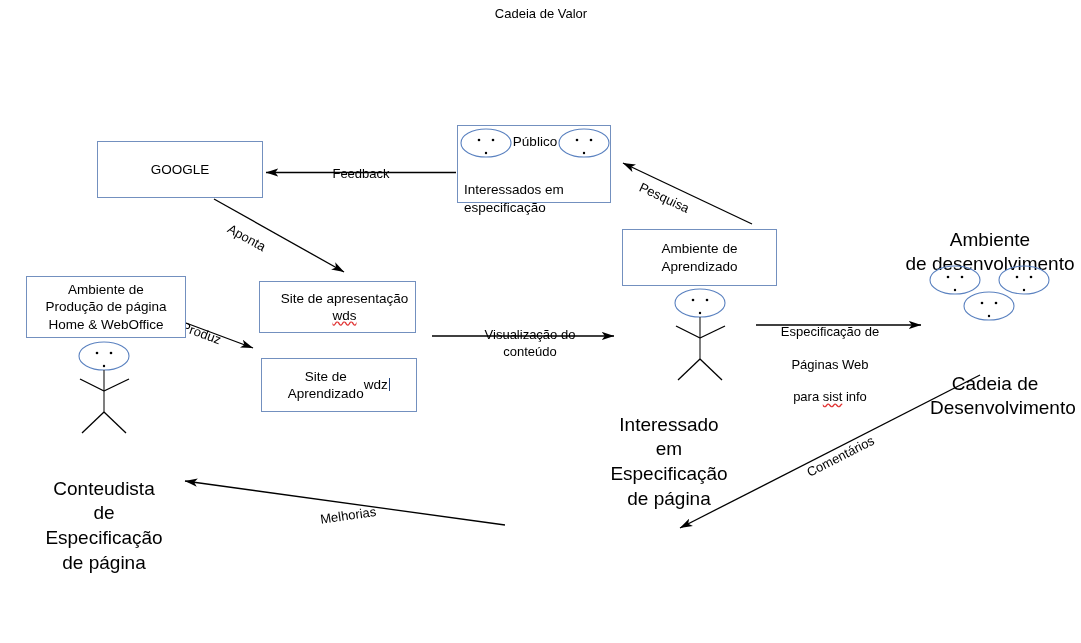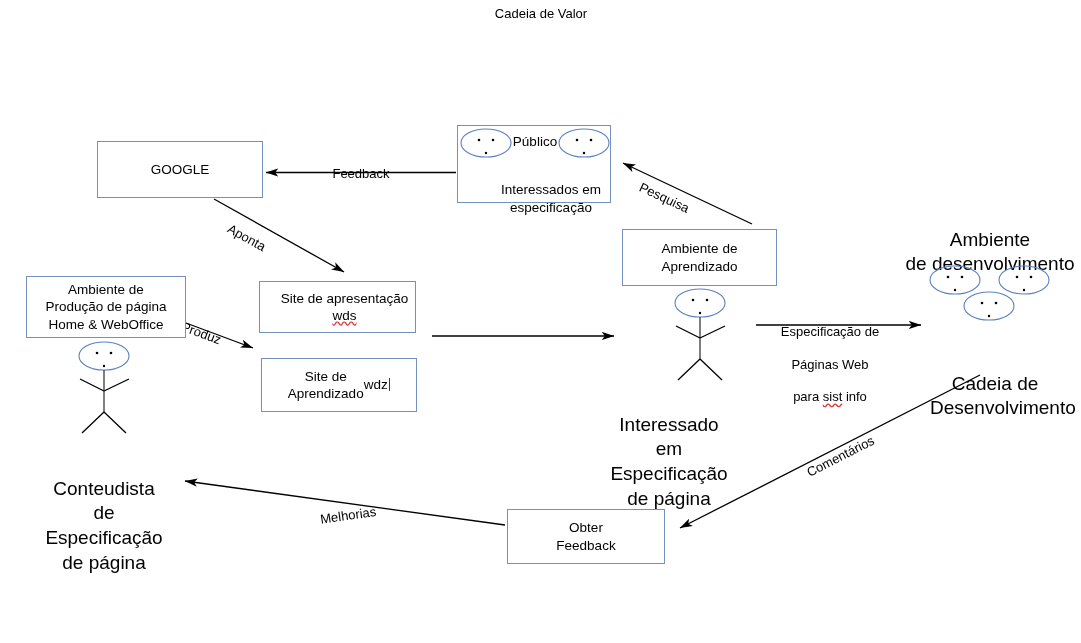--- a/index.html
+++ b/index.html
@@ -122,20 +122,24 @@
   </div>
 
   <div class="edge-label rot" style="left:240px; top:207px; transform: rotate(29deg);">
     <span>Aponta</span>
   </div>
 
   <div class="edge-label rot" style="left:190px; top:304px; transform: rotate(20deg);">
     <span>Produz</span>
   </div>
 
+  <div class="edge-label" style="left:450px; top:311px; width:160px;">
+    <span>Visualização do
+conteúdo</span>
+  </div>
 
   <div class="edge-label rot" style="left:650px; top:165px; transform: rotate(25deg);">
     <span>Pesquisa</span>
   </div>
 
   <div class="edge-label" style="left:760px; top:308px; width:140px;">
     <div>Especificação de</div>
     <div>Páginas Web</div>
     <div>para <span class="misspell">sist</span> info</div>
   </div>
@@ -165,21 +169,21 @@
           <ellipse cx="126" cy="17" rx="25" ry="14"></ellipse>
         </g>
         <circle cx="119" cy="14" r="1.3" fill="#000"></circle>
         <circle cx="133" cy="14" r="1.3" fill="#000"></circle>
         <circle cx="126" cy="27" r="1.2" fill="#000"></circle>
       </svg>
     </div>
     <div style="position:absolute; left:0; top:7px; width:154px; text-align:center;">
       <span>Público</span>
     </div>
-    <div style="position:absolute; left:16px; top:38px; width:154px; text-align:center; white-space:pre-line;">
+    <div style="position:absolute; left:6px; top:38px; width:154px; text-align:left; white-space:pre-line;">
       <span>Interessados em
 especificação</span>
     </div>
   </div>
 
   <div class="node-box" style="left:26px; top:276px; width:160px; height:62px; white-space:pre-line;">
     <span>Ambiente de
 Produção de página
 Home &amp; WebOffice</span>
   </div>
@@ -193,24 +197,20 @@
     <span>Site de
 Aprendizado</span>
     <span><span>wdz</span><span class="caret"></span></span>
   </div>
 
   <div class="node-box" style="left:622px; top:229px; width:155px; height:57px; white-space:pre-line;">
     <span>Ambiente de
 Aprendizado</span>
   </div>
 
-  <div class="node-box" style="left:507px; top:509px; width:158px; height:55px; white-space:pre-line;">
-    <span>Obter
-Feedback</span>
-  </div>
 
   <div class="actor" style="left:68px; top:336px; width:72px; height:100px;">
     <svg width="72" height="100" viewBox="0 0 72 100" xmlns="http://www.w3.org/2000/svg">
       <ellipse cx="36" cy="20" rx="25" ry="14" fill="none" stroke="#5b82c0" stroke-width="1.1"></ellipse>
       <circle cx="29" cy="17" r="1.3" fill="#000"></circle>
       <circle cx="43" cy="17" r="1.3" fill="#000"></circle>
       <circle cx="36" cy="30" r="1.2" fill="#000"></circle>
       <line x1="36" y1="34" x2="36" y2="76" stroke="#3a3a3a" stroke-width="1.3"></line>
       <line x1="36" y1="55" x2="12" y2="43" stroke="#000" stroke-width="1.3"></line>
       <line x1="36" y1="55" x2="61" y2="43" stroke="#000" stroke-width="1.3"></line>

